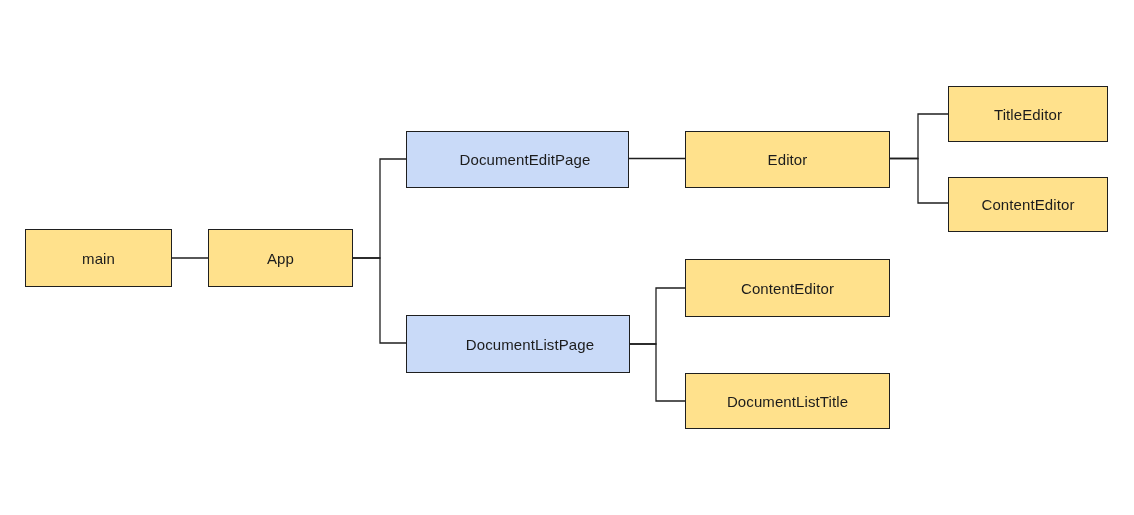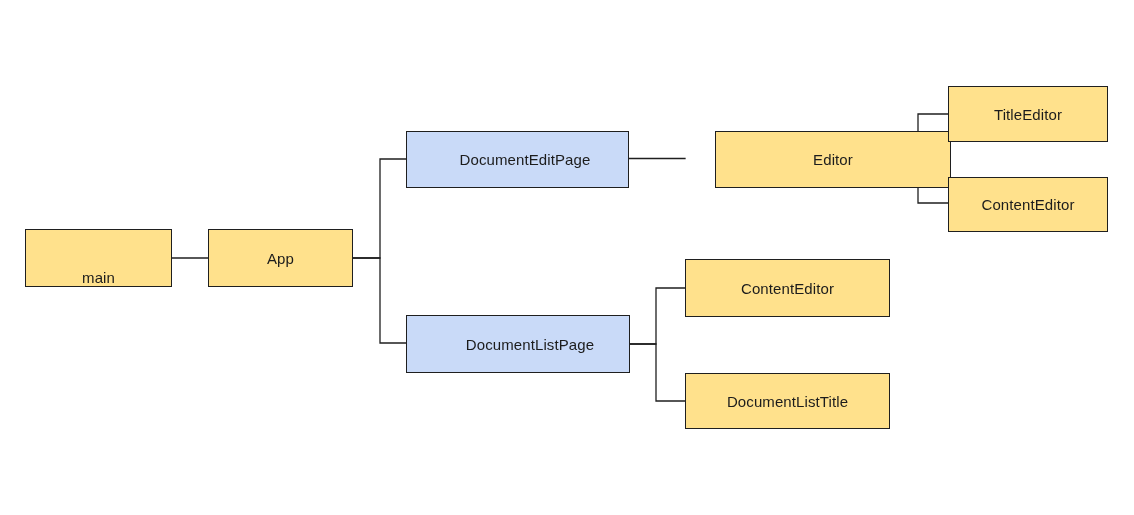--- a/index.html
+++ b/index.html
@@ -38,24 +38,24 @@
     border: 1.3px solid var(--border, #1f1f1f);
     font-size: 15px;
     color: var(--text, #1c1c1c);
     white-space: nowrap;
     letter-spacing: 0.1px;
   }
   .node--component { background: var(--component-fill, #ffe18c); }
   .node--page      { background: var(--page-fill, #c9daf8); }
 
   
-  .n-main               { left: 25px;  top: 229px; width: 147px; height: 58px; align-items: flex-end; }
+  .n-main               { left: 25px;  top: 229px; width: 147px; height: 58px; }
   .n-app                { left: 208px; top: 229px; width: 145px; height: 58px; }
   .n-document-edit-page { left: 406px; top: 131px; width: 223px; height: 57px; padding-left: 15px; }
-  .n-editor             { left: 685px; top: 131px; width: 236px; height: 57px; margin-left: 30px; }
+  .n-editor             { left: 685px; top: 131px; width: 205px; height: 57px; }
   .n-title-editor       { left: 948px; top: 86px;  width: 160px; height: 56px; }
   .n-content-editor     { left: 948px; top: 177px; width: 160px; height: 55px; }
   .n-document-list-page { left: 406px; top: 315px; width: 224px; height: 58px; padding-left: 24px; }
   .n-document-list      { left: 685px; top: 259px; width: 205px; height: 58px; }
   .n-document-list-title{ left: 685px; top: 373px; width: 205px; height: 56px; }
 </style>
 </head>
 <body>
 
 <div class="canvas">

